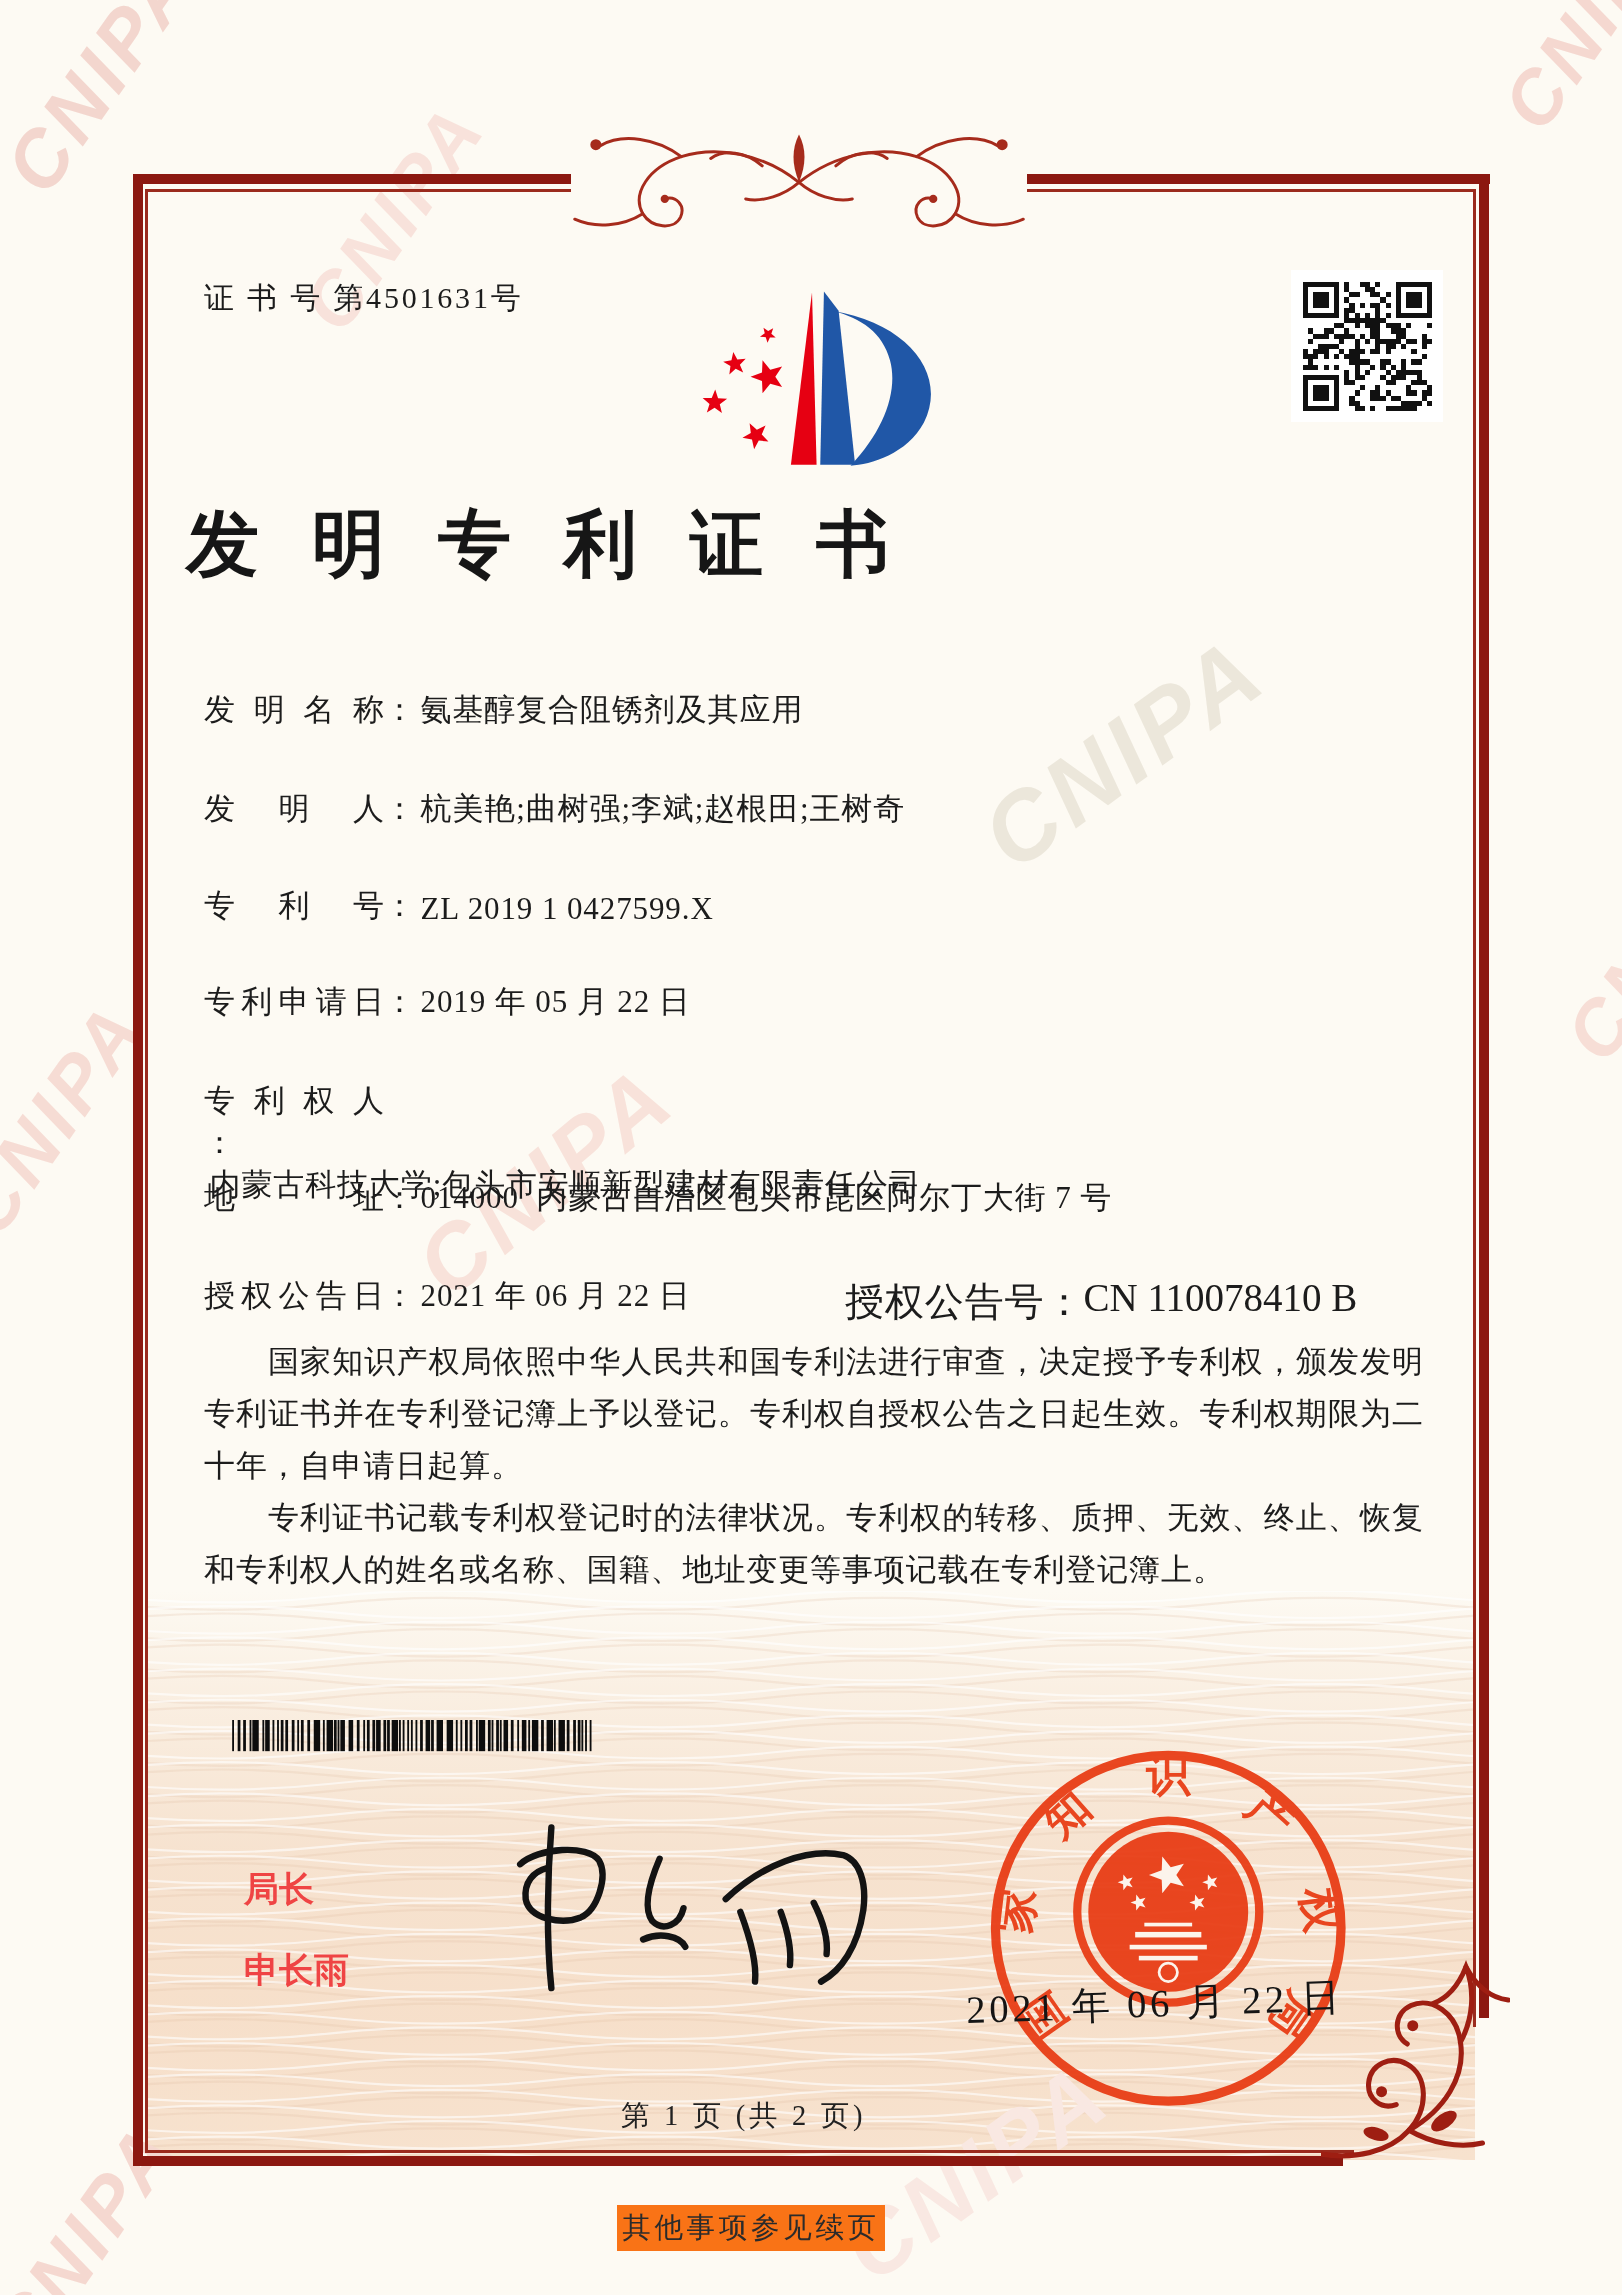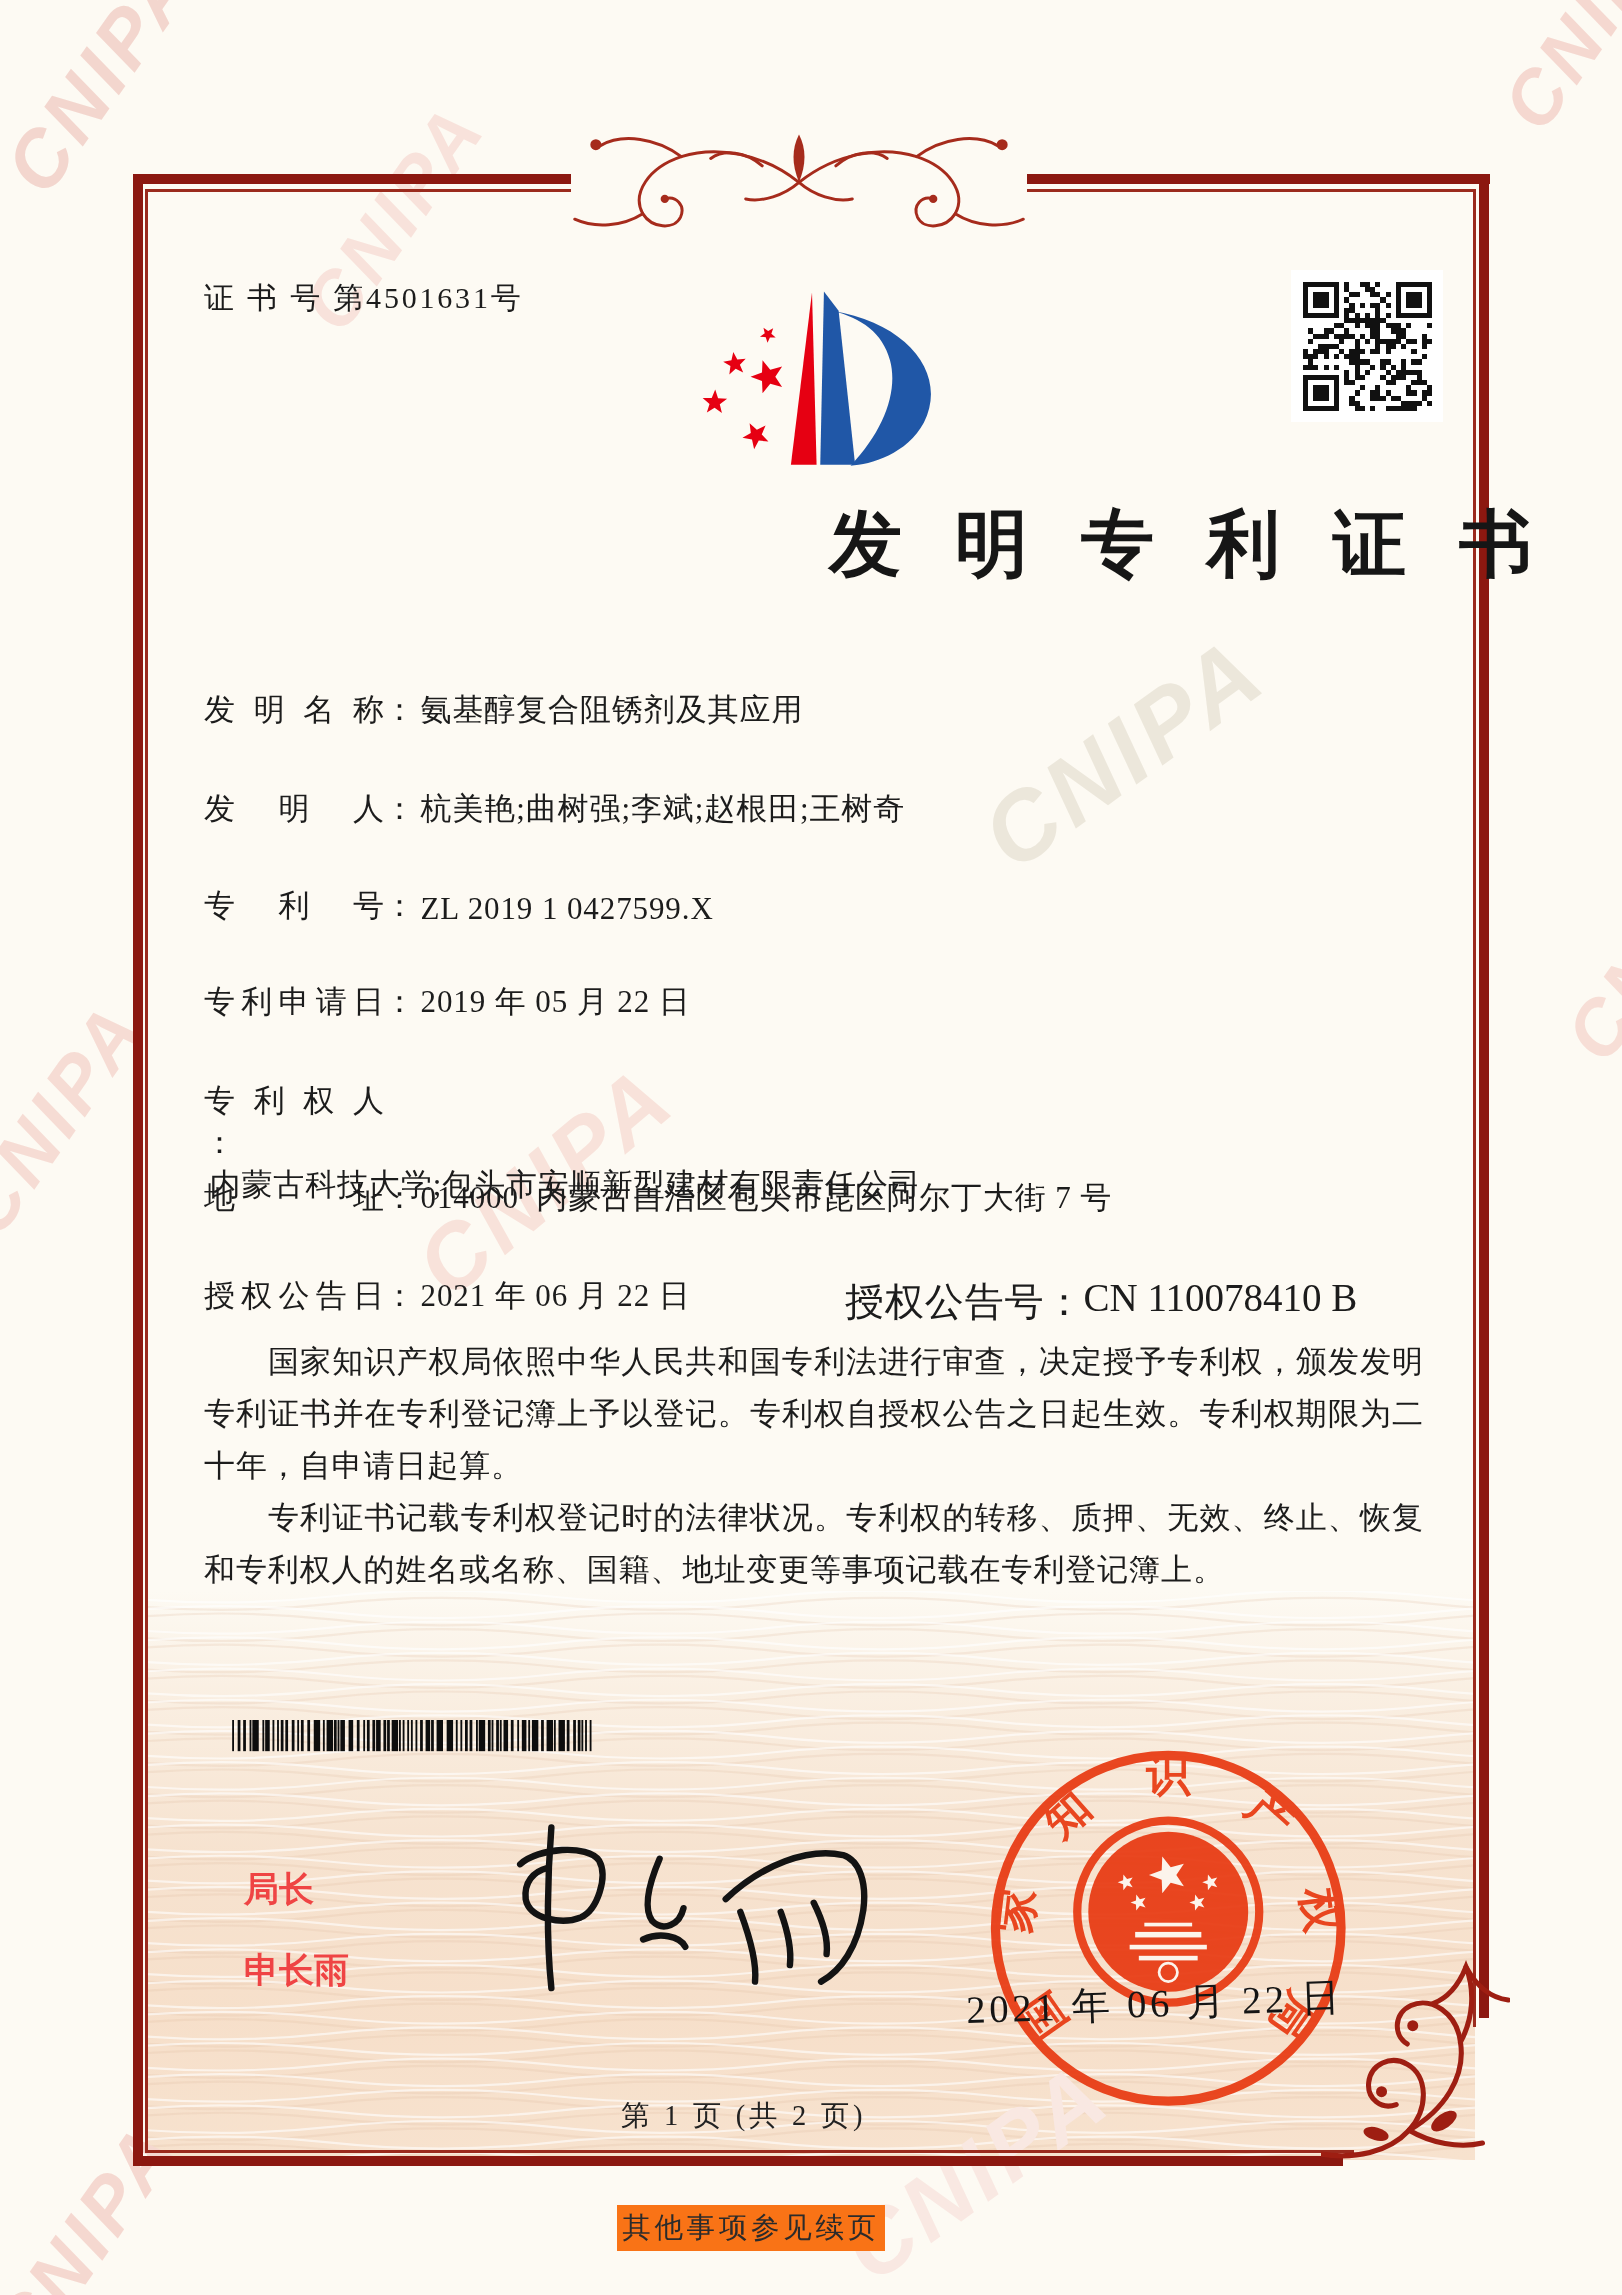--- a/index.html
+++ b/index.html
@@ -19,21 +19,21 @@
   .frame.thin{background:#9b2a1d;}
   
   #waveZone{
     position:absolute;left:147px;top:1591px;width:1328px;height:569px;z-index:1;overflow:hidden;
     background:linear-gradient(180deg, rgba(246,228,210,0) 0%, rgba(246,226,206,.45) 18%,
       rgba(245,221,199,.8) 45%, rgba(246,222,200,.95) 75%, rgba(247,226,206,1) 100%);
   }
   
   .certno{position:absolute;left:204px;top:278px;font-size:30px;letter-spacing:2.8px;z-index:5;}
   .title{
-    position:absolute;left:133px;top:496px;width:1452px;text-align:right;z-index:5;
+    position:absolute;left:133px;top:496px;width:1452px;text-align:left;z-index:5;
     font-size:73px;font-weight:700;letter-spacing:53px;text-indent:53px;color:#161616;
   }
   .row{position:absolute;left:204px;font-size:31px;z-index:5;display:flex;align-items:flex-start;}
   .row .lbl{display:inline-block;width:180px;text-align:justify;text-align-last:justify;}
   .row .colon{display:inline-block;}
   .row .val{display:inline-block;margin-left:5.5px;letter-spacing:0.9px;white-space:pre;}
   .row2{position:absolute;font-size:39px;z-index:5;display:flex;}
   .row2 .lbl2{display:inline-block;letter-spacing:0.9px;}
   .paras{position:absolute;left:204px;top:1336px;width:1220px;z-index:5;font-size:31px;}
   .paras p{margin:0;line-height:52px;text-align:justify;text-indent:64px;letter-spacing:0.9px;}

